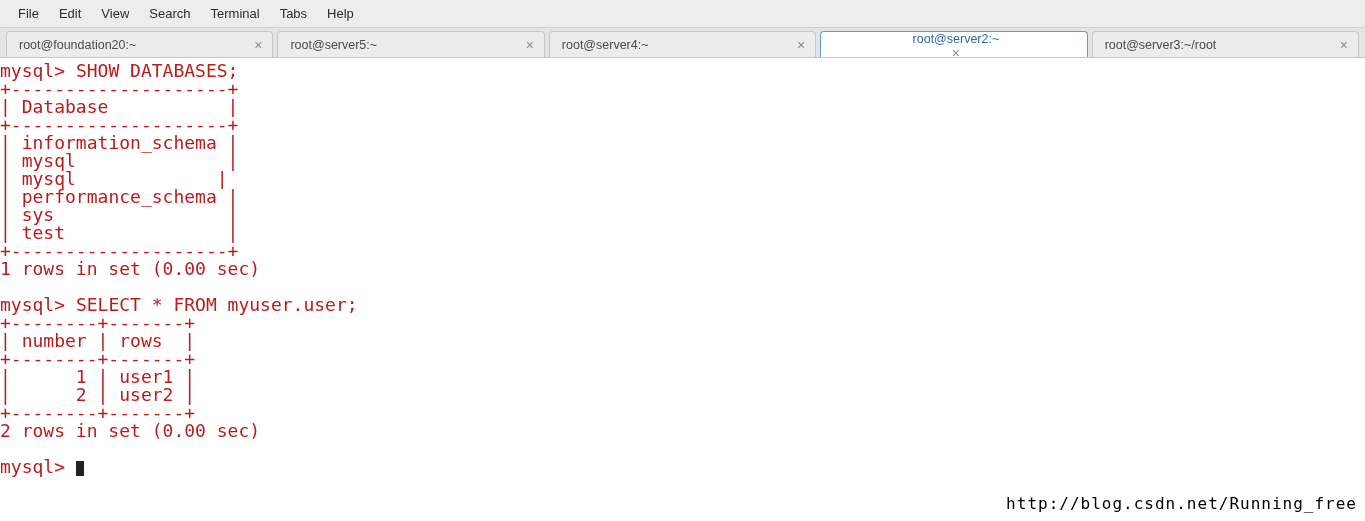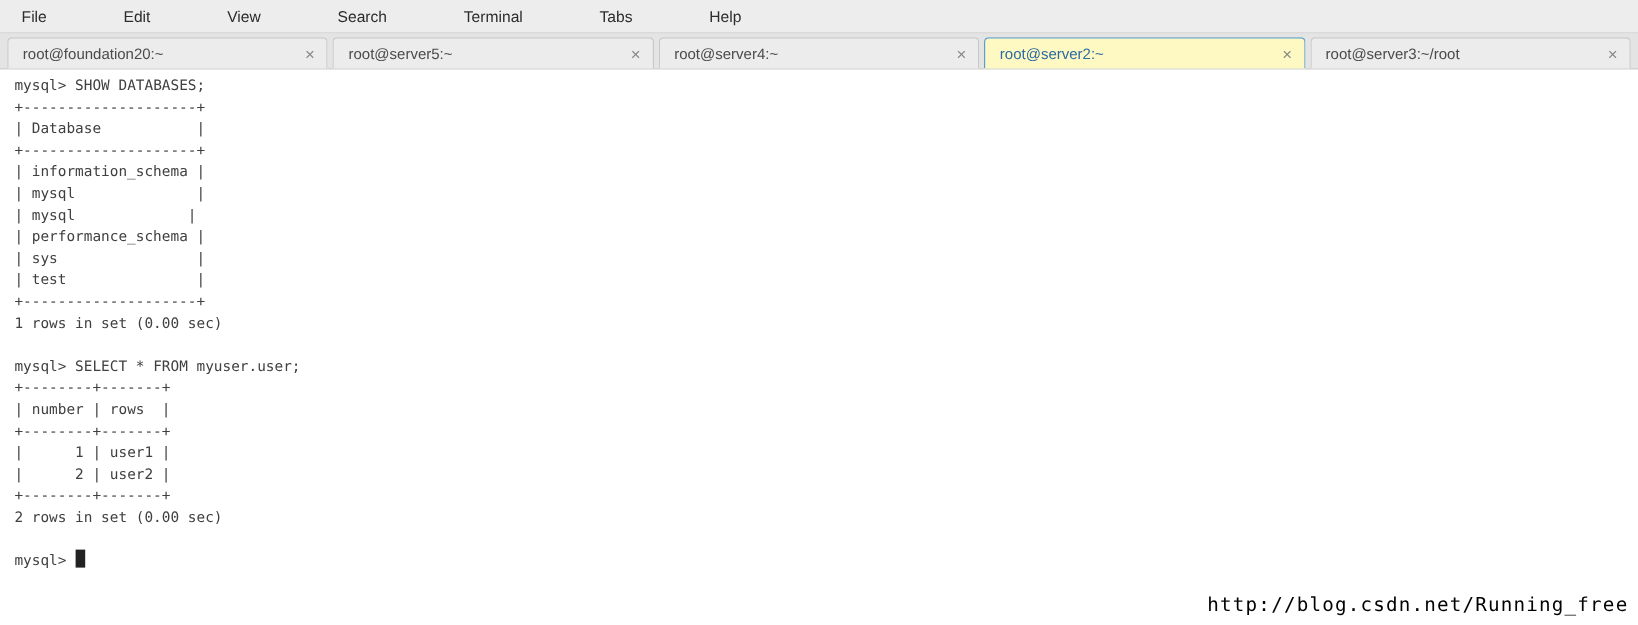--- a/index.html
+++ b/index.html
@@ -13,21 +13,20 @@
     }
     .menubar {
       background: #ededed;
       border-bottom: 1px solid #d0d0d0;
       height: 28px;
       display: flex;
       align-items: center;
       padding: 4px 8px;
       font-size: 13px;
       color: #2c2c2c;
-      gap: 44px;
     }
     .menubar .menu-item {
       padding: 4px 10px;
       cursor: pointer;
     }
     .tabbar {
       background: #e4e4e4;
       height: 30px;
       display: flex;
       align-items: flex-end;
@@ -46,38 +45,39 @@
       display: flex;
       align-items: center;
       justify-content: space-between;
       padding: 0 8px 0 12px;
       font-size: 12.5px;
       color: #4a4a4a;
       cursor: pointer;
       position: relative;
     }
     .tab.active {
-      background: #fef9c3;
+      background: #ffffff;
       border-color: #5a9fd4;
       border-top: 1px solid #5a9fd4;
       color: #2c6aa0;
       z-index: 2;
+      flex-direction: column;
     }
     .tab .close {
       font-size: 14px;
       color: #888;
       padding: 0 2px;
       line-height: 1;
     }
     .terminal {
       font-family: "DejaVu Sans Mono", "Liberation Mono", monospace;
-      font-size: 12px;
+      font-size: 18px;
       line-height: 18px;
-      color: #404040;
-      padding: 4px 12px;
+      color: #b91c1c;
+      padding: 4px 0;
       white-space: pre;
       background: #fff;
     }
     .cursor {
       display: inline-block;
       width: 8px;
       height: 15px;
       background: #222;
       vertical-align: text-bottom;
       margin-bottom: 1px;

